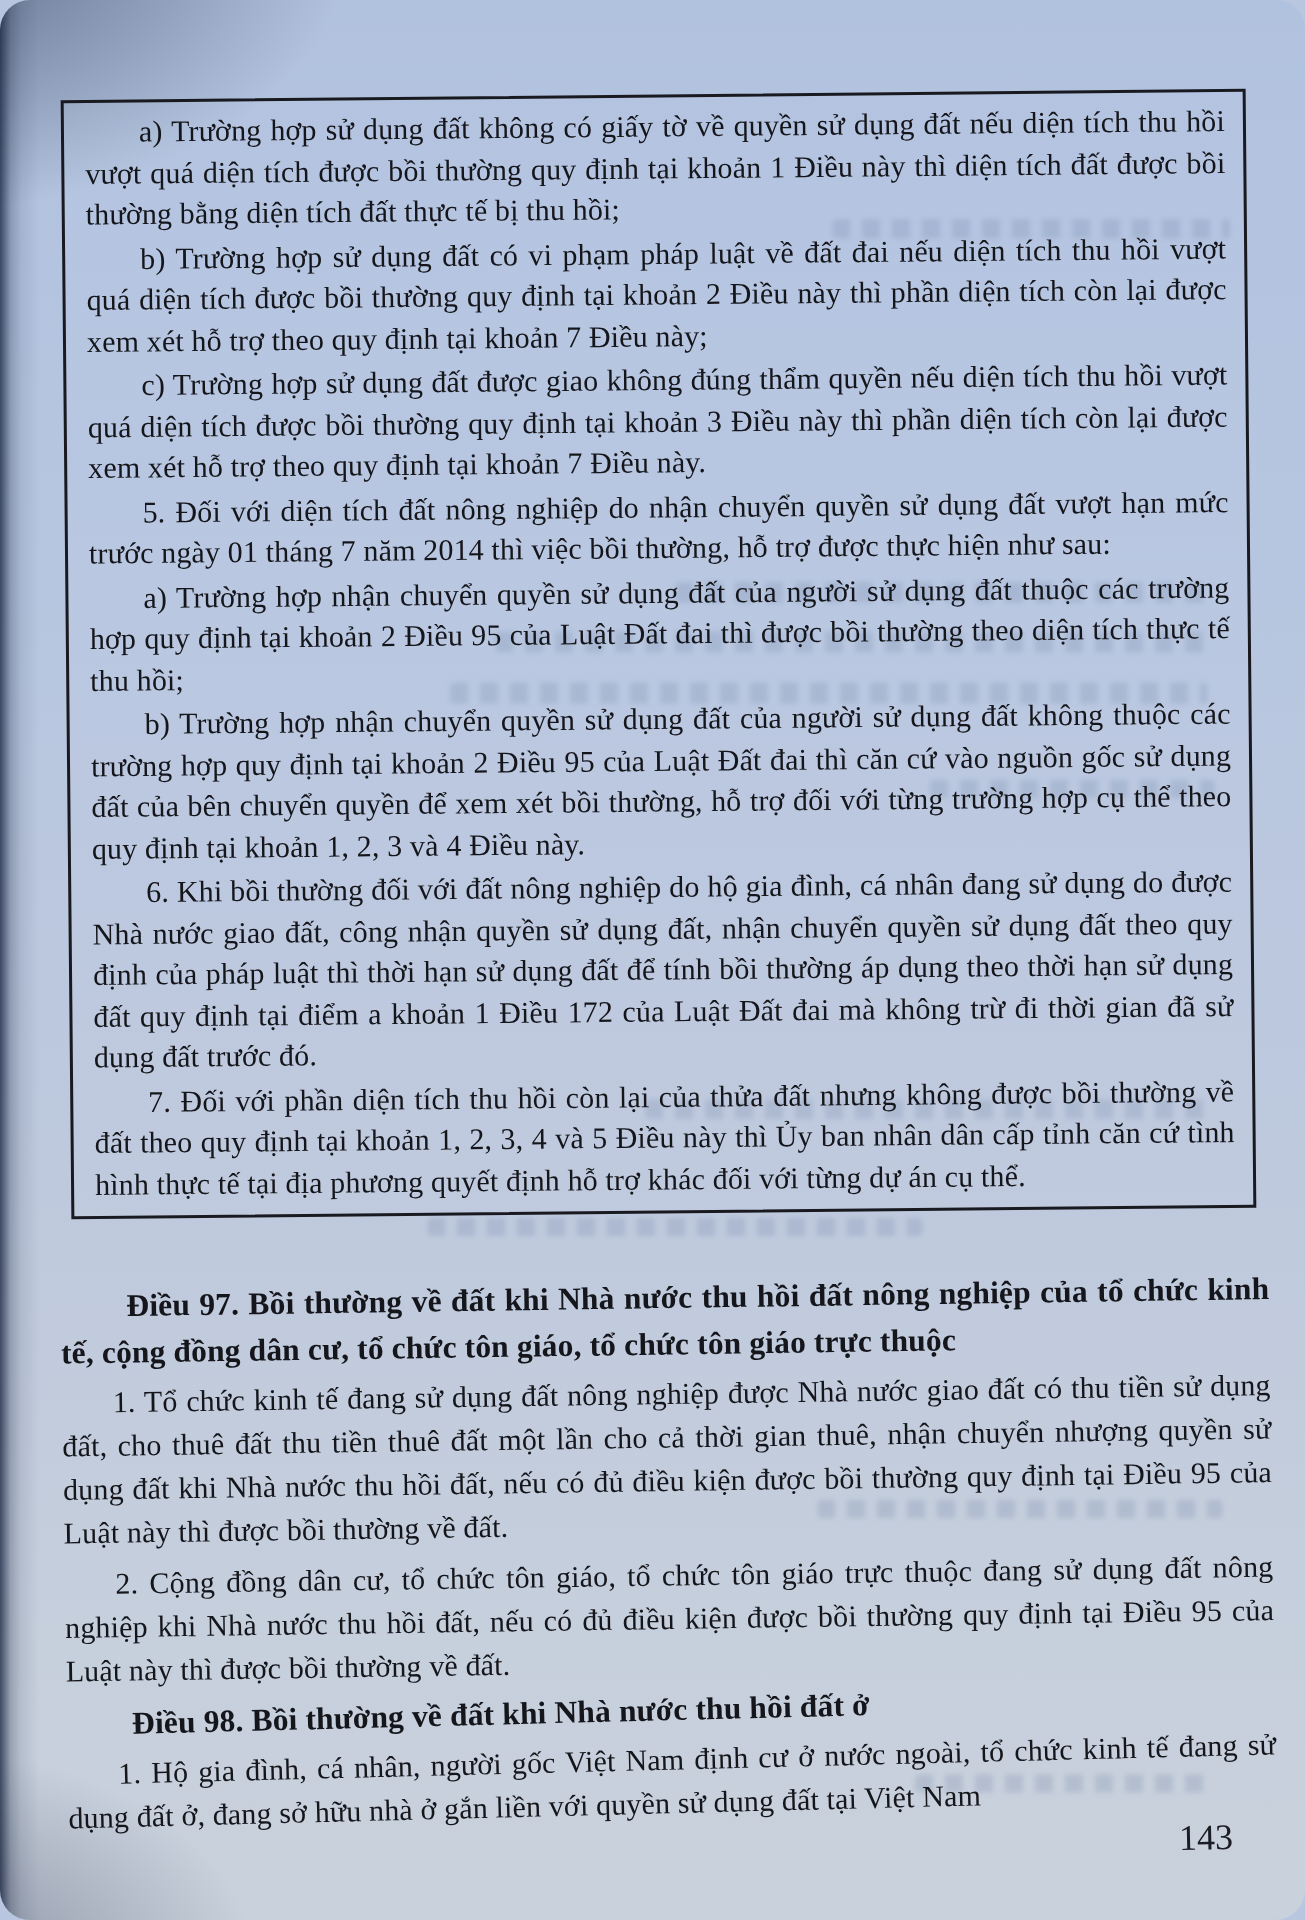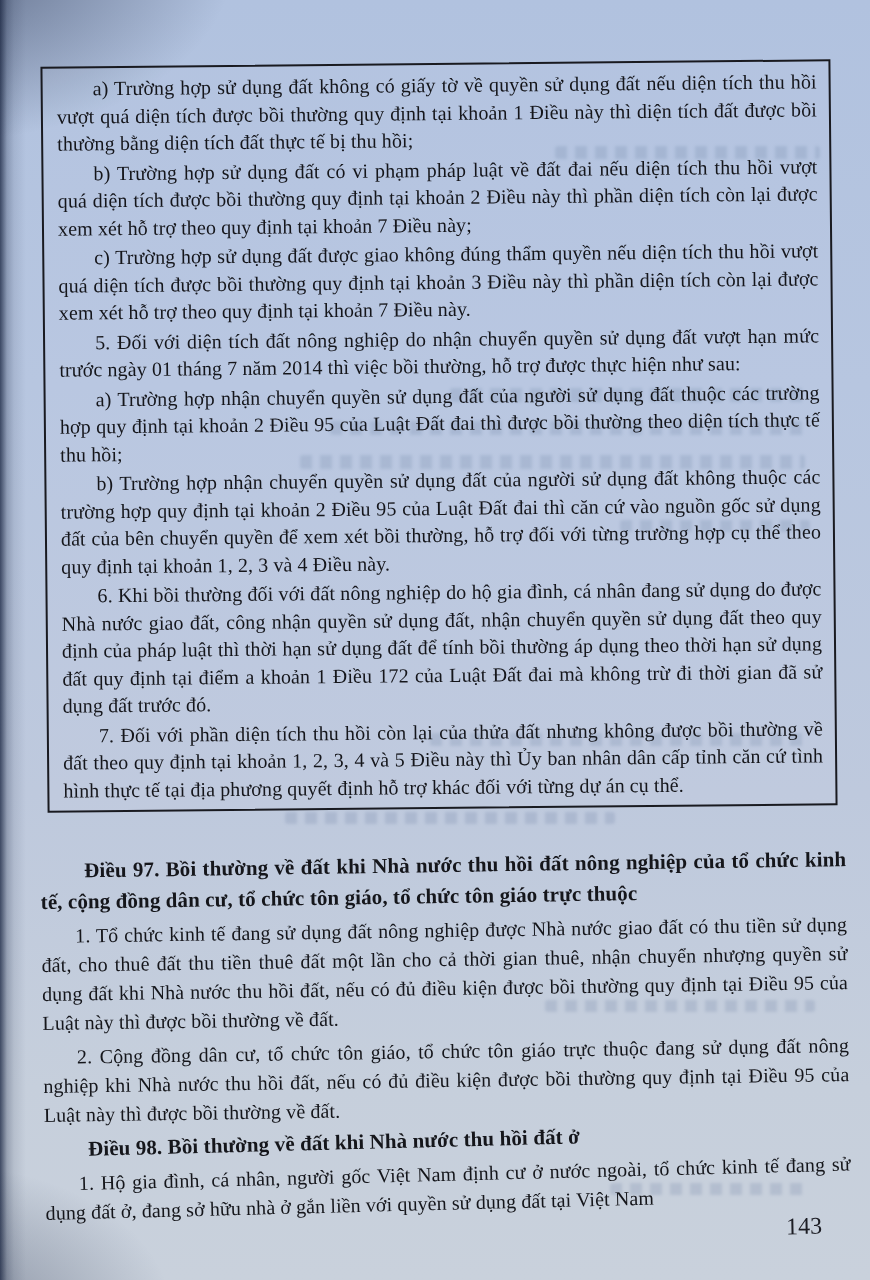--- a/index.html
+++ b/index.html
@@ -9,20 +9,21 @@
     background: #b8c6df;
   }
   .page {
     position: relative; width: 870px; height: 1280px; overflow: hidden;
     color: #15161b;
     background:
       radial-gradient(420px 260px at -60px -40px, rgba(24,34,60,0.55), rgba(24,34,60,0) 70%),
       radial-gradient(320px 220px at -50px 1320px, rgba(24,34,60,0.38), rgba(24,34,60,0) 70%),
       linear-gradient(to right, rgba(28,40,68,0.80) 0px, rgba(28,40,68,0.28) 7px, rgba(28,40,68,0.10) 14px, rgba(28,40,68,0) 26px),
       linear-gradient(to bottom, #b1c2df 0%, #b7c6e0 30%, #bec9dd 62%, #c6cfdc 85%, #c9d1dc 100%);
+    border-radius: 20px;
   }
   
   .ghost {
     position: absolute; pointer-events: none;
     background: repeating-linear-gradient(90deg,
       rgba(92,112,152,0.34) 0px, rgba(92,112,152,0.34) 12px,
       rgba(92,112,152,0.0) 12px, rgba(92,112,152,0.0) 20px);
     filter: blur(1.8px); opacity: .55; border-radius: 3px;
   }
   .clause-box {

